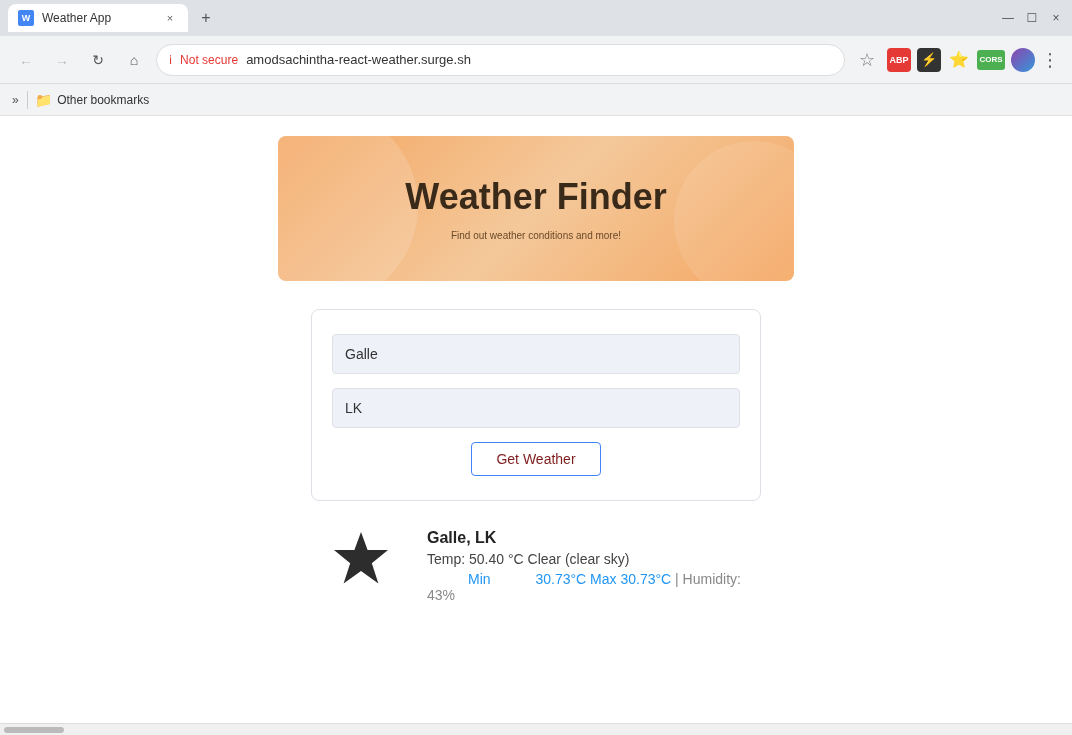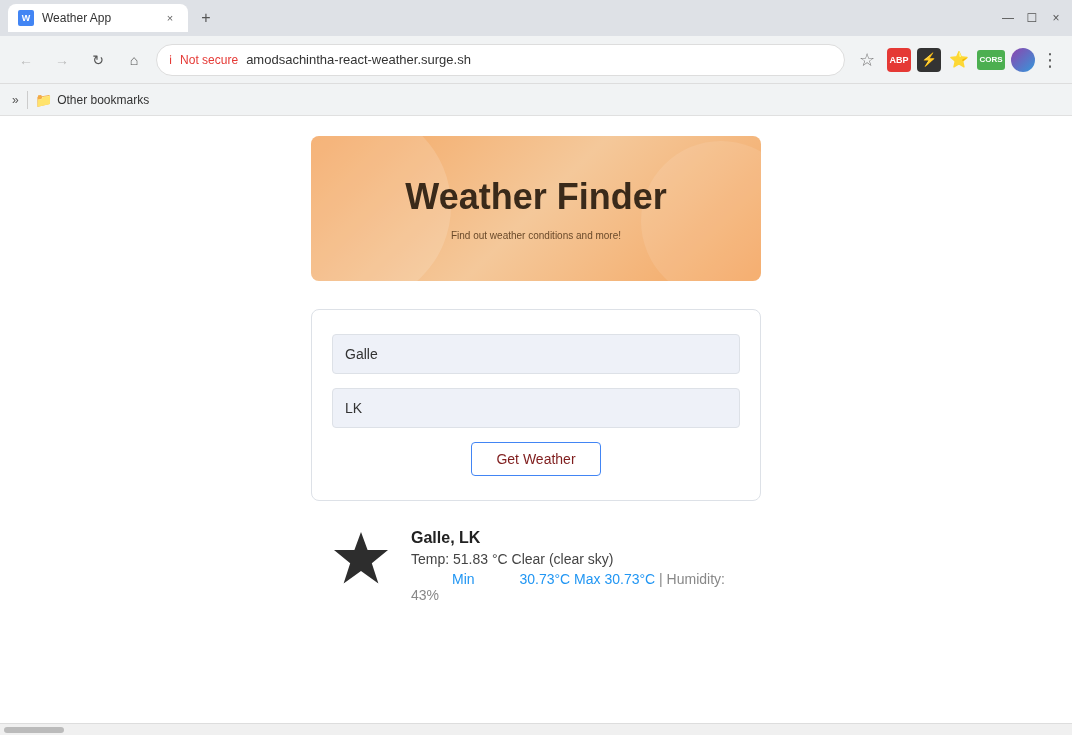--- a/index.html
+++ b/index.html
@@ -202,21 +202,21 @@
       background: #ffffff;
       flex: 1;
       display: flex;
       flex-direction: column;
       align-items: center;
       padding: 20px 0 40px 0;
     }
 
     
     .hero {
-      width: 450px;
+      width: 516px;
       background: linear-gradient(135deg, #f4a661, #f4c89a, #f4a661);
       border-radius: 8px;
       padding: 40px 20px;
       text-align: center;
       margin-bottom: 28px;
       position: relative;
       overflow: hidden;
     }
     .hero::before {
       content: '';
@@ -279,21 +279,21 @@
       color: #7f1d1d;
       font-size: 14px;
       cursor: pointer;
     }
 
     
     .weather-result {
       width: 450px;
       display: flex;
       align-items: flex-start;
-      gap: 20px;
+      gap: 36px;
       padding: 0 20px;
     }
     .weather-icon-container {
       flex-shrink: 0;
     }
     .weather-star-icon {
       width: 60px;
       height: 60px;
     }
     .weather-info {}
@@ -403,21 +403,21 @@
 
     <div class="weather-result">
       <div class="weather-icon-container">
         
         <svg class="weather-star-icon" viewBox="0 0 100 100" xmlns="http://www.w3.org/2000/svg">
           <polygon points="50,5 61,35 95,35 68,57 79,91 50,70 21,91 32,57 5,35 39,35" fill="#2d2d2d"></polygon>
         </svg>
       </div>
       <div class="weather-info">
         <div class="weather-city">Galle, LK</div>
-        <div class="weather-temp">Temp: 51.83 °C Clear (clear sky)</div>
+        <div class="weather-temp">Temp: 50.40 °C Clear (clear sky)</div>
         <div class="weather-details">
           <span class="min">Min</span>
           <span> </span><span class="min">30.73°C</span>
           <span> </span>
           <span class="max">Max</span>
           <span class="max"> </span><span class="max">30.73°C</span>
           <span class="pipe"> | </span>
           <span class="humidity-label">Humidity:</span>
           <span class="humidity-value"> </span><span class="humidity-value">43%</span>
         </div>

